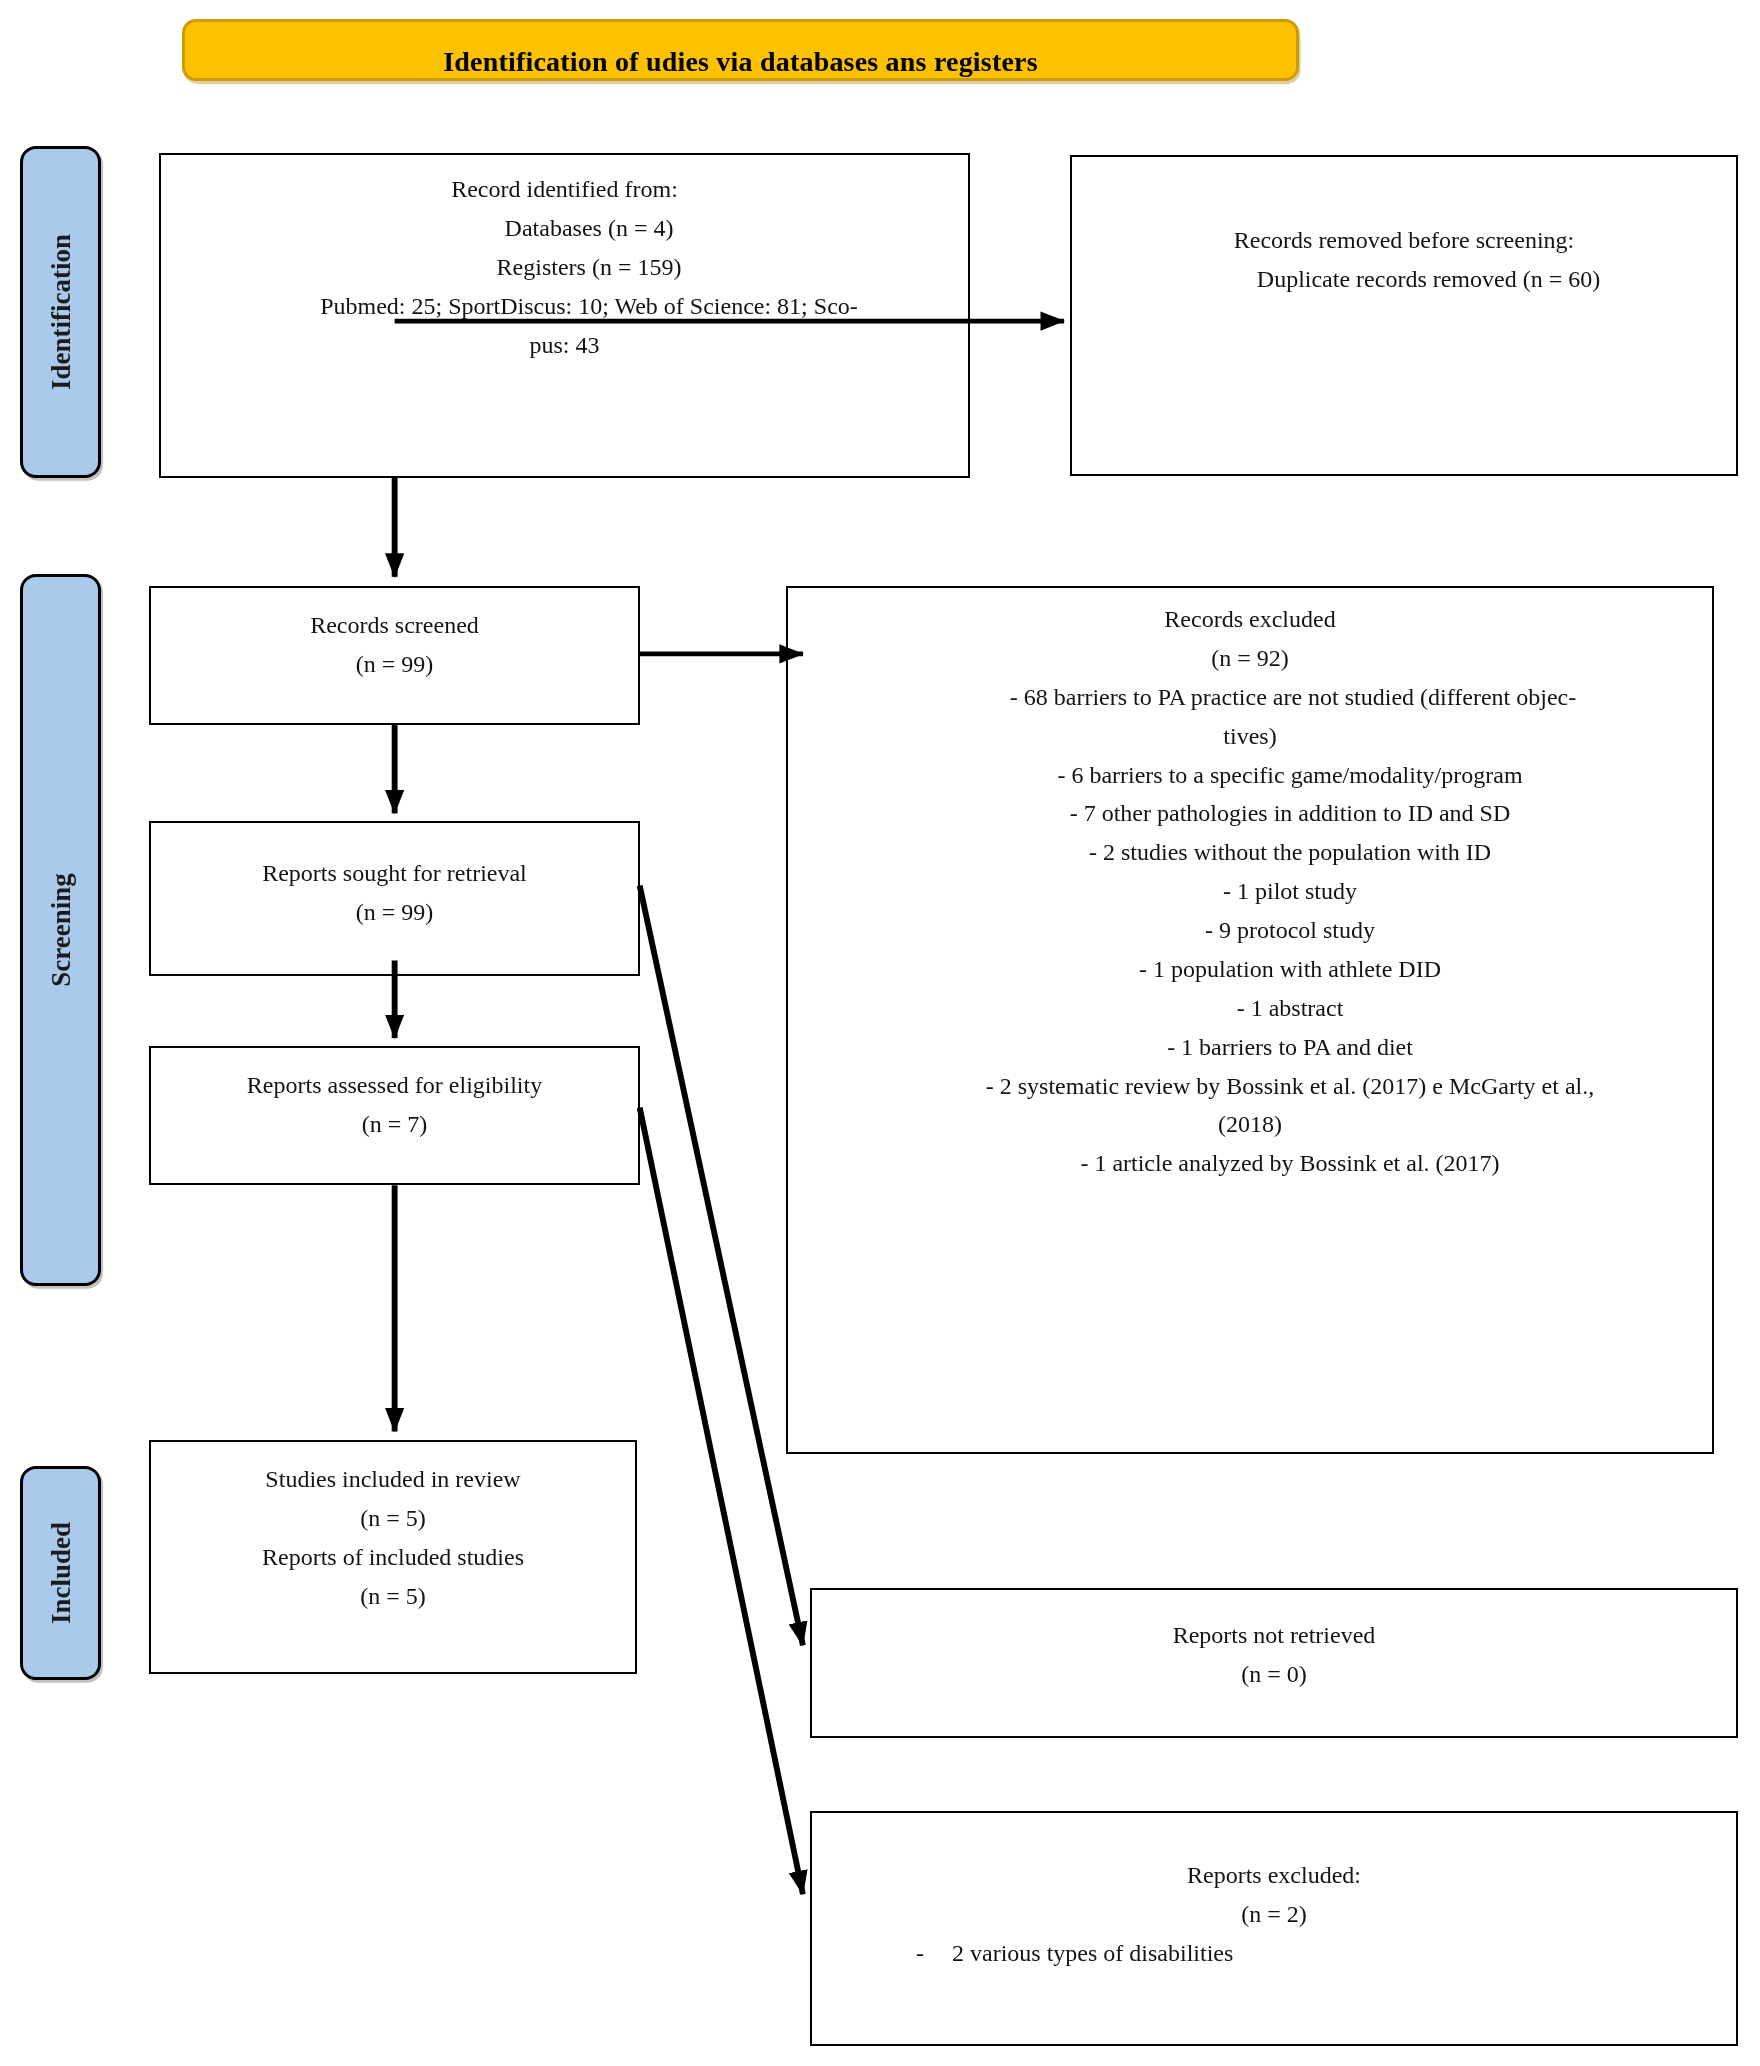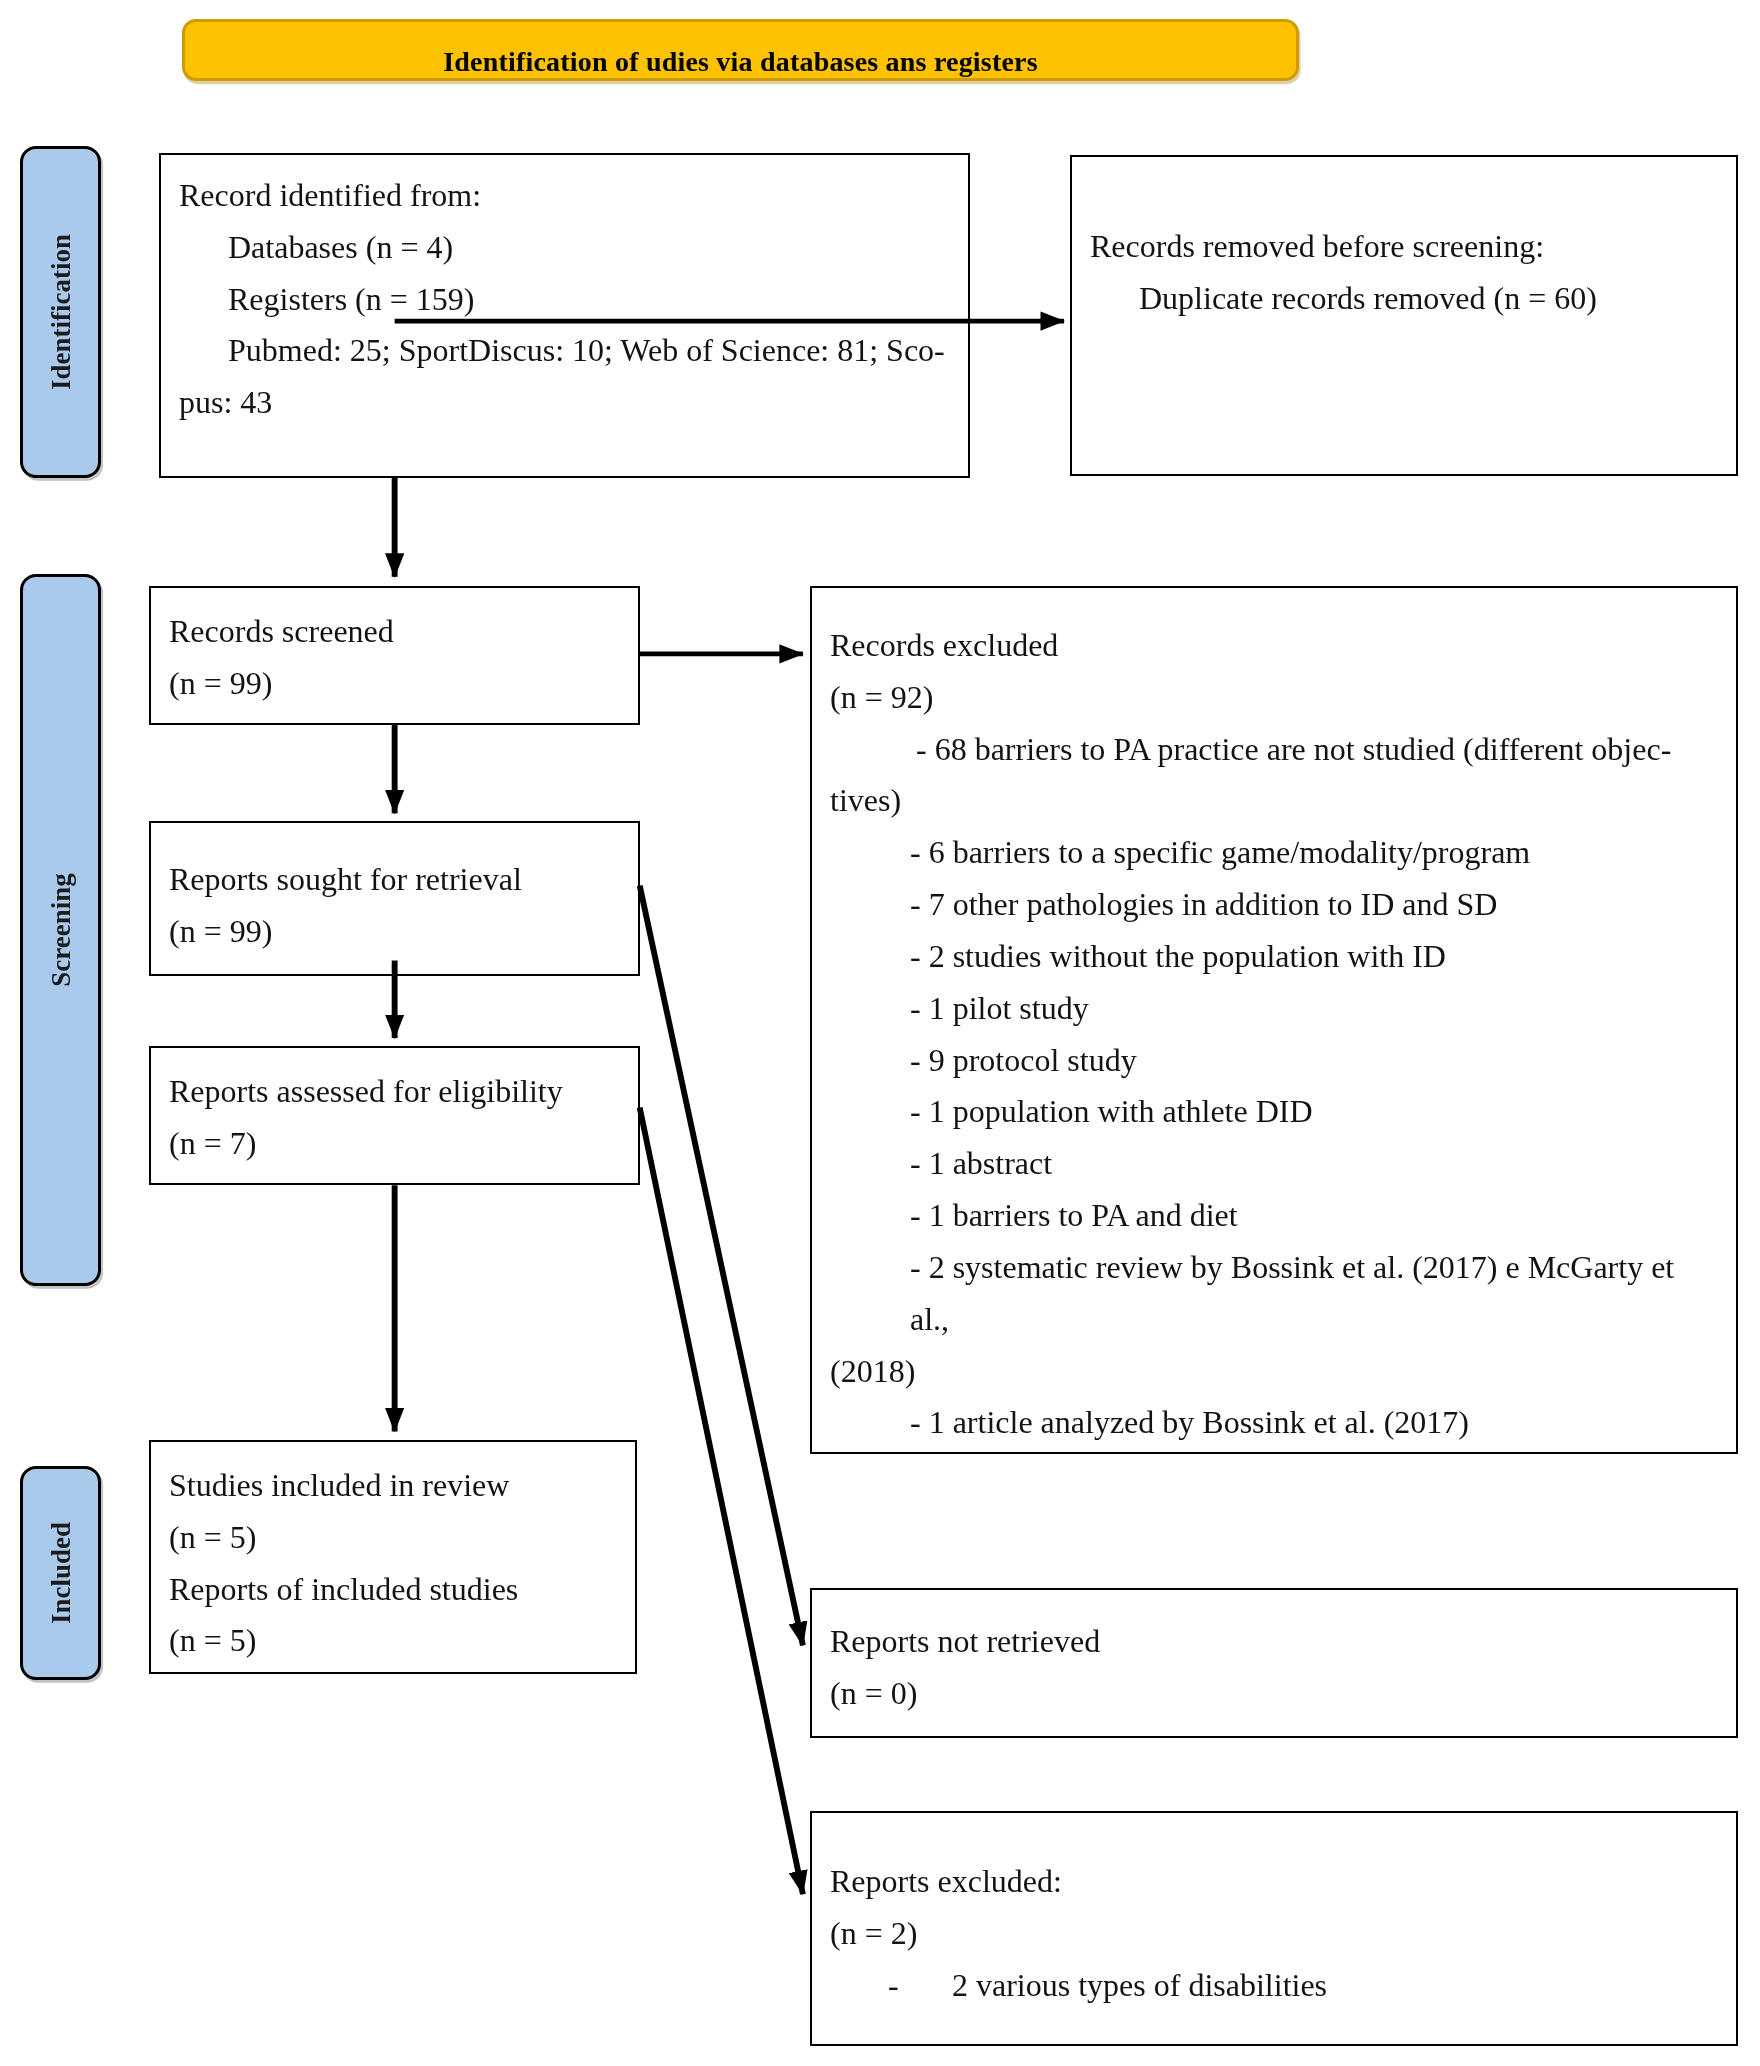--- a/index.html
+++ b/index.html
@@ -59,24 +59,25 @@
 
   
   .box{
     position:absolute;
     background:#ffffff;
     border:2.7px solid #000000;
     box-sizing:border-box;
     padding:15px 18px;
   }
   .line{
-    font-size:32px;
+    font-size:24px;
     line-height:1.62;
     color:#131313;
     white-space:pre-wrap;
+    text-align:center;
   }
   .indent1{ padding-left:49px; }
   .indent2{ padding-left:86px; }
   .hang{ padding-left:80px; text-indent:0px; }
 
   
   #wires{
     position:absolute;
     left:0;top:0;
     width:1761px;height:2066px;
@@ -132,21 +133,21 @@
     <div class="line">(n = 7)</div>
   </div>
 
   <div class="box" style="left:149px; top:1440px; width:488px; height:234px; padding-top:18px;">
     <div class="line">Studies included in review</div>
     <div class="line">(n = 5)</div>
     <div class="line">Reports of included studies</div>
     <div class="line">(n = 5)</div>
   </div>
 
-  <div class="box" style="left:810px; top:586px; width:928px; height:868px; padding-top:32px;">
+  <div class="box" style="left:786px; top:586px; width:928px; height:868px; padding-top:12px;">
     <div class="line">Records excluded</div>
     <div class="line">(n = 92)</div>
     <div class="line indent2">- 68 barriers to PA practice are not studied (different objec-</div>
     <div class="line">tives)</div>
     <div class="line hang">- 6 barriers to a specific game/modality/program</div>
     <div class="line hang">- 7 other pathologies in addition to ID and SD</div>
     <div class="line hang">- 2 studies without the population with ID</div>
     <div class="line hang">- 1 pilot study</div>
     <div class="line hang">- 9 protocol study</div>
     <div class="line hang">- 1 population with athlete DID</div>

